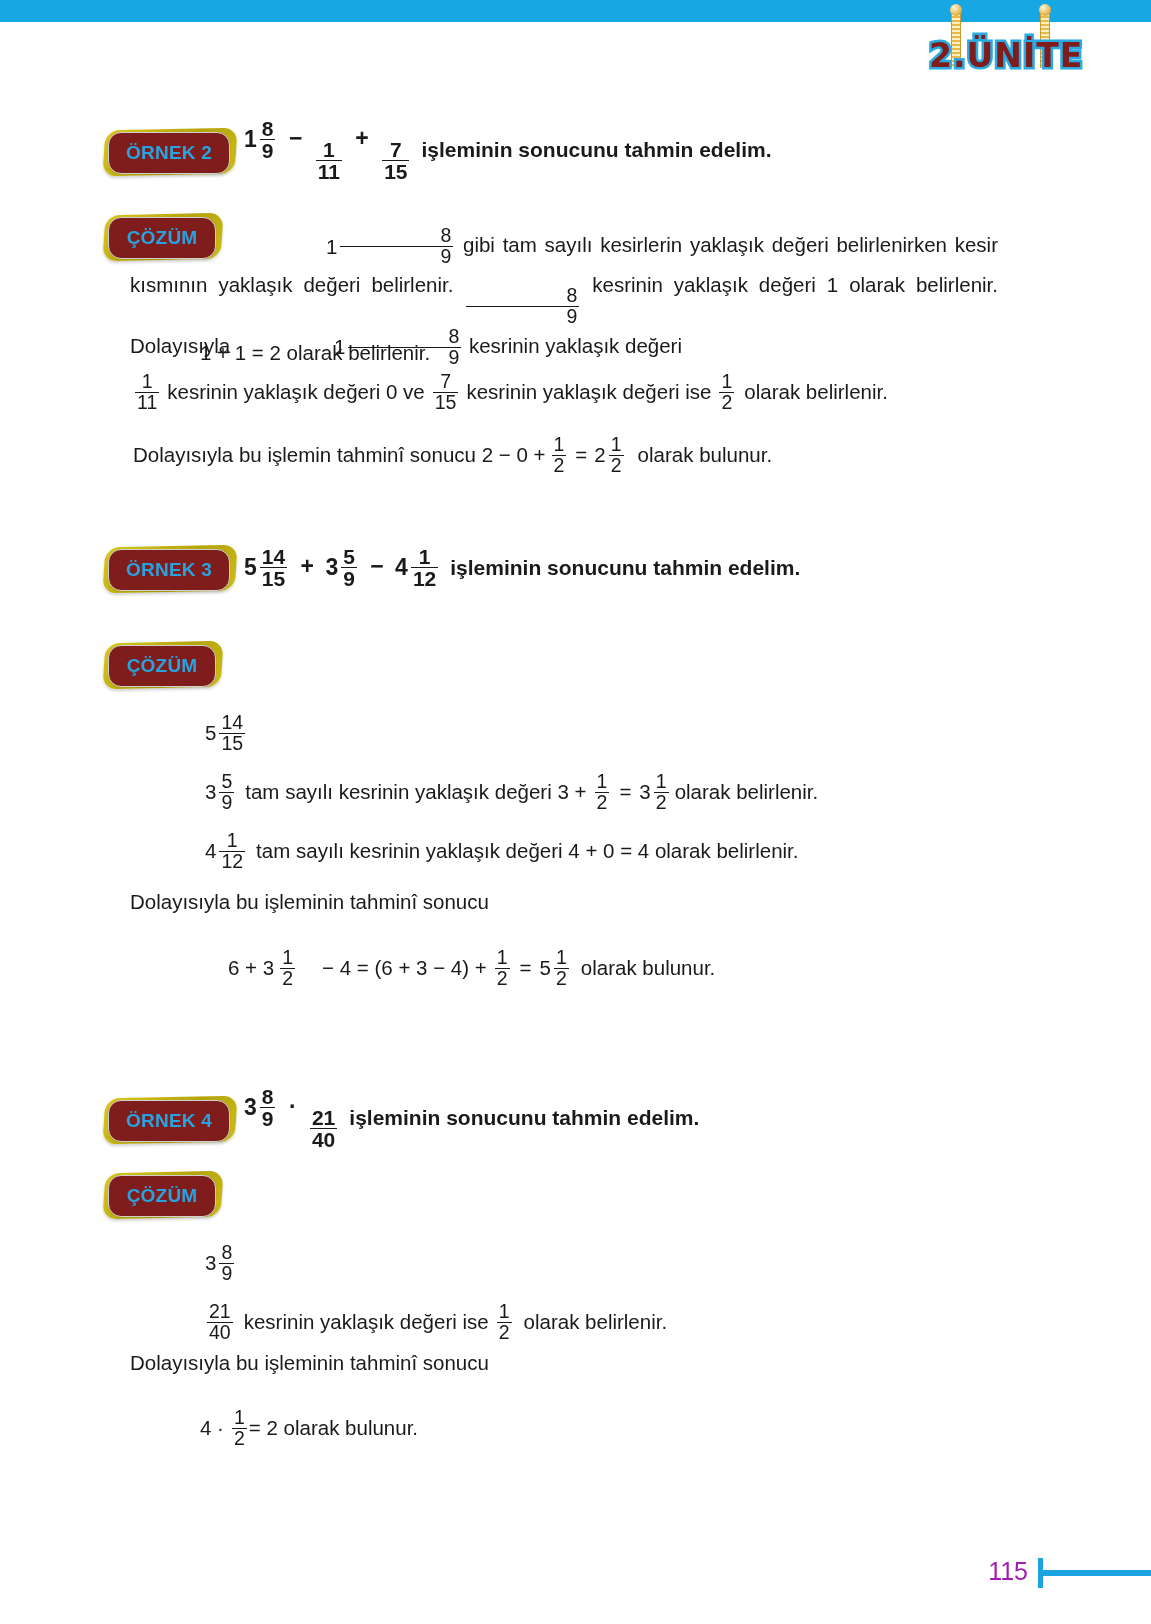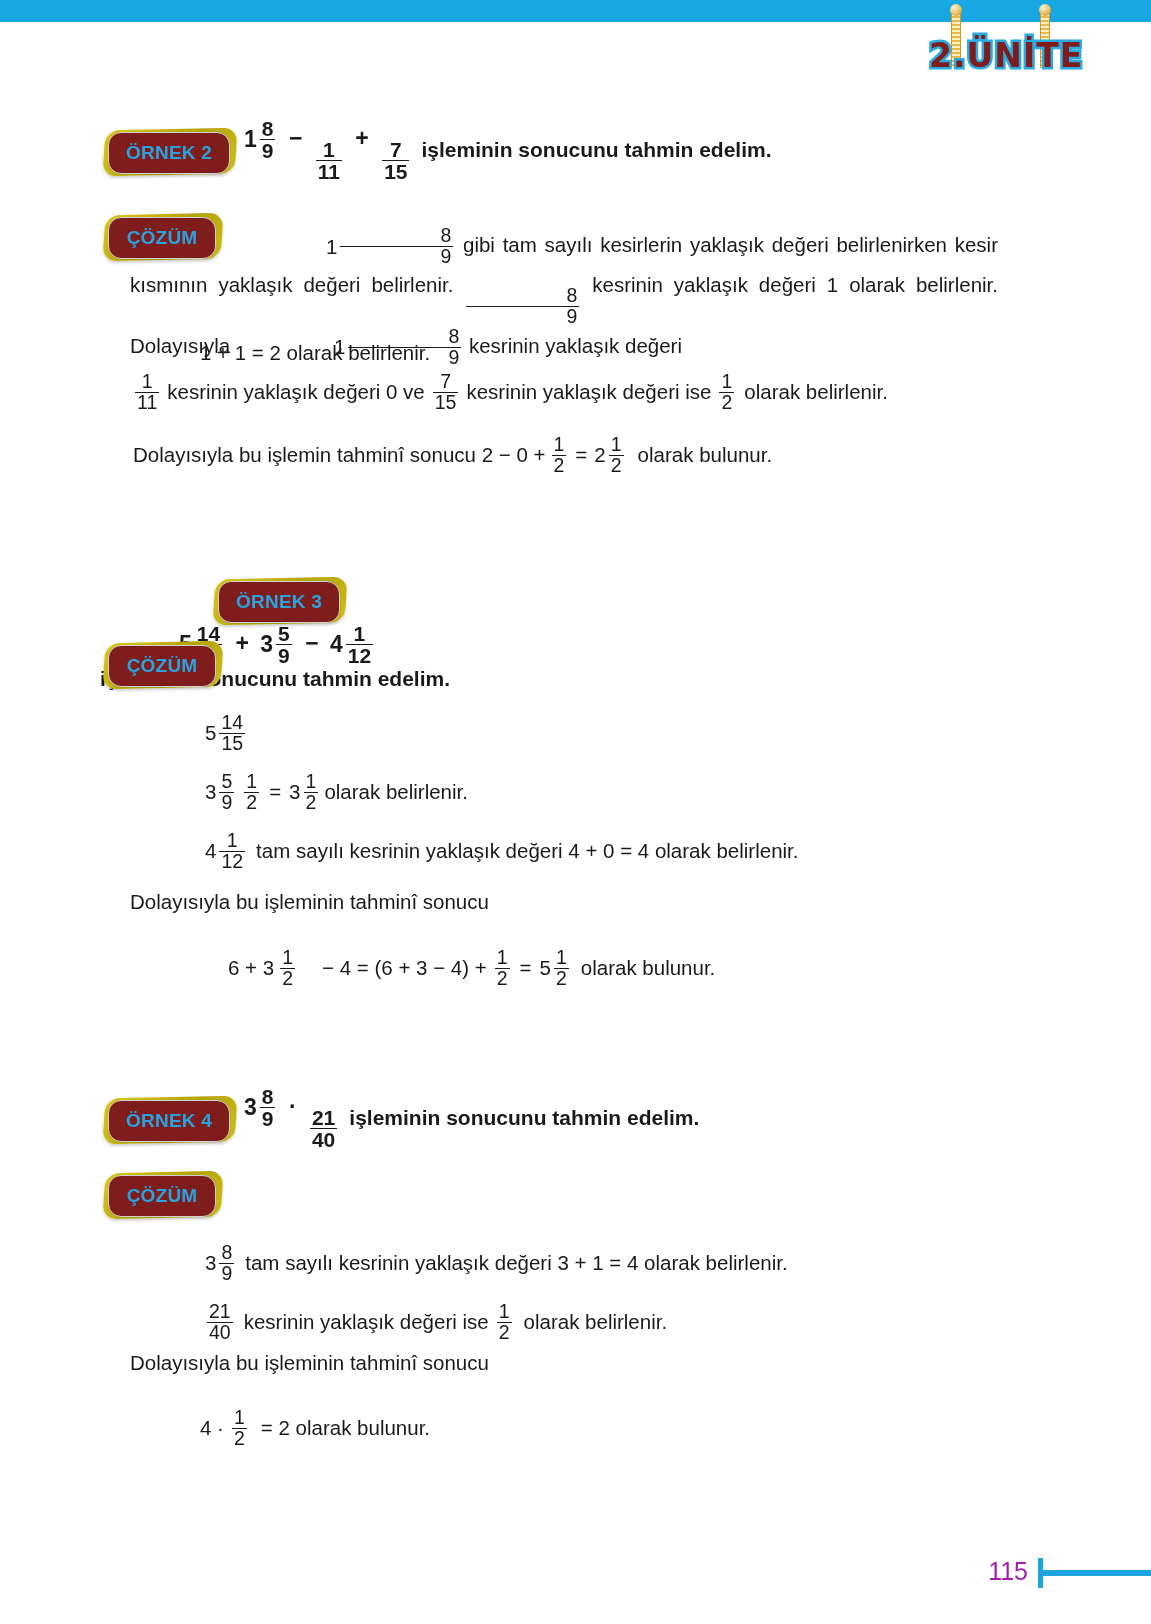--- a/index.html
+++ b/index.html
@@ -267,21 +267,21 @@
   <span class="mixed math">
     <span class="whole">2</span>
     <span class="frac">
       <span class="num">1</span>
       <span class="den">2</span>
     </span>
   </span>
   <span style="margin-left:12px;">olarak bulunur.</span>
 </div>
 
-<div class="q-line" style="left:100px; top:576px;flex-direction:column;">
+<div class="q-line" style="left:100px; top:544px;">
   <div class="badge wide">
     <div class="shadowshape"></div>
     <div class="plate">
       <span>ÖRNEK 3</span>
     </div>
   </div>
   <div class="expr math">
     <span class="mixed">
       <span class="whole">5</span>
       <span class="frac">
@@ -329,20 +329,21 @@
 </div>
 
 <div class="eqline" style="left:205px; top:772px;">
   <span class="mixed math">
     <span class="whole">3</span>
     <span class="frac">
       <span class="num">5</span>
       <span class="den">9</span>
     </span>
   </span>
+  <span style="margin-left:9px;">tam sayılı kesrinin yaklaşık değeri 3 +</span>
   <span class="frac math" style="margin-left:8px;">
     <span class="num">1</span>
     <span class="den">2</span>
   </span>
   <span style="margin:0 8px;">=</span>
   <span class="mixed math">
     <span class="whole">3</span>
     <span class="frac">
       <span class="num">1</span>
       <span class="den">2</span>
@@ -422,21 +423,20 @@
 </div>
 
 <div class="eqline" style="left:205px; top:1243px;">
   <span class="mixed math">
     <span class="whole">3</span>
     <span class="frac">
       <span class="num">8</span>
       <span class="den">9</span>
     </span>
   </span>
-  <span style="margin-left:9px;">tam sayılı kesrinin yaklaşık değeri 3 + 1 = 4 olarak belirlenir.</span>
 </div>
 
 <div class="eqline" style="left:205px; top:1302px;">
   <span class="frac math">
     <span class="num">21</span>
     <span class="den">40</span>
   </span>
   <span style="margin-left:9px;">kesrinin yaklaşık değeri ise</span>
   <span class="frac math" style="margin-left:8px;">
     <span class="num">1</span>
@@ -448,18 +448,18 @@
 <div class="eqline" style="left:130px; top:1351px;">
   <span>Dolayısıyla bu işleminin tahminî sonucu</span>
 </div>
 
 <div class="eqline" style="left:200px; top:1408px;">
   <span>4  ·</span>
   <span class="frac math" style="margin-left:8px;">
     <span class="num">1</span>
     <span class="den">2</span>
   </span>
-  <span style="margin-left:12px;">= 2 olarak bulunur.</span>
+  <span style="">= 2 olarak bulunur.</span>
 </div>
 
 <div class="pagenum">115</div>
 <div class="foot-tick"></div>
 <div class="foot-rule"></div>
 
 </body></html>

